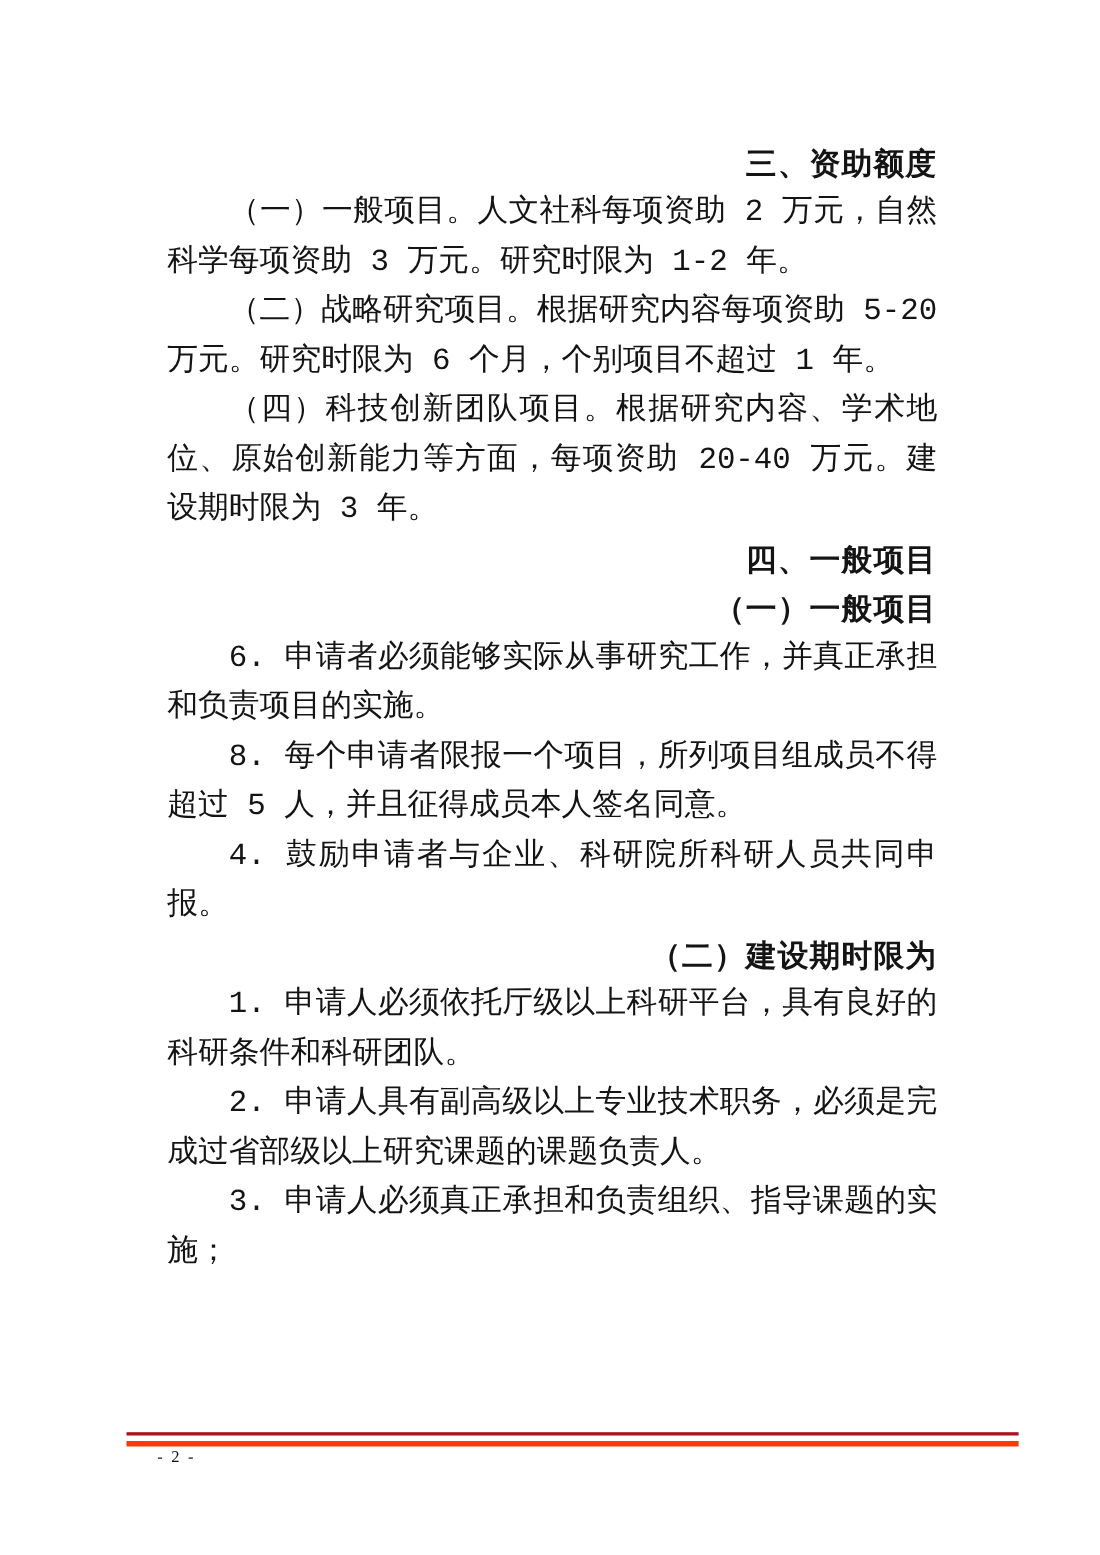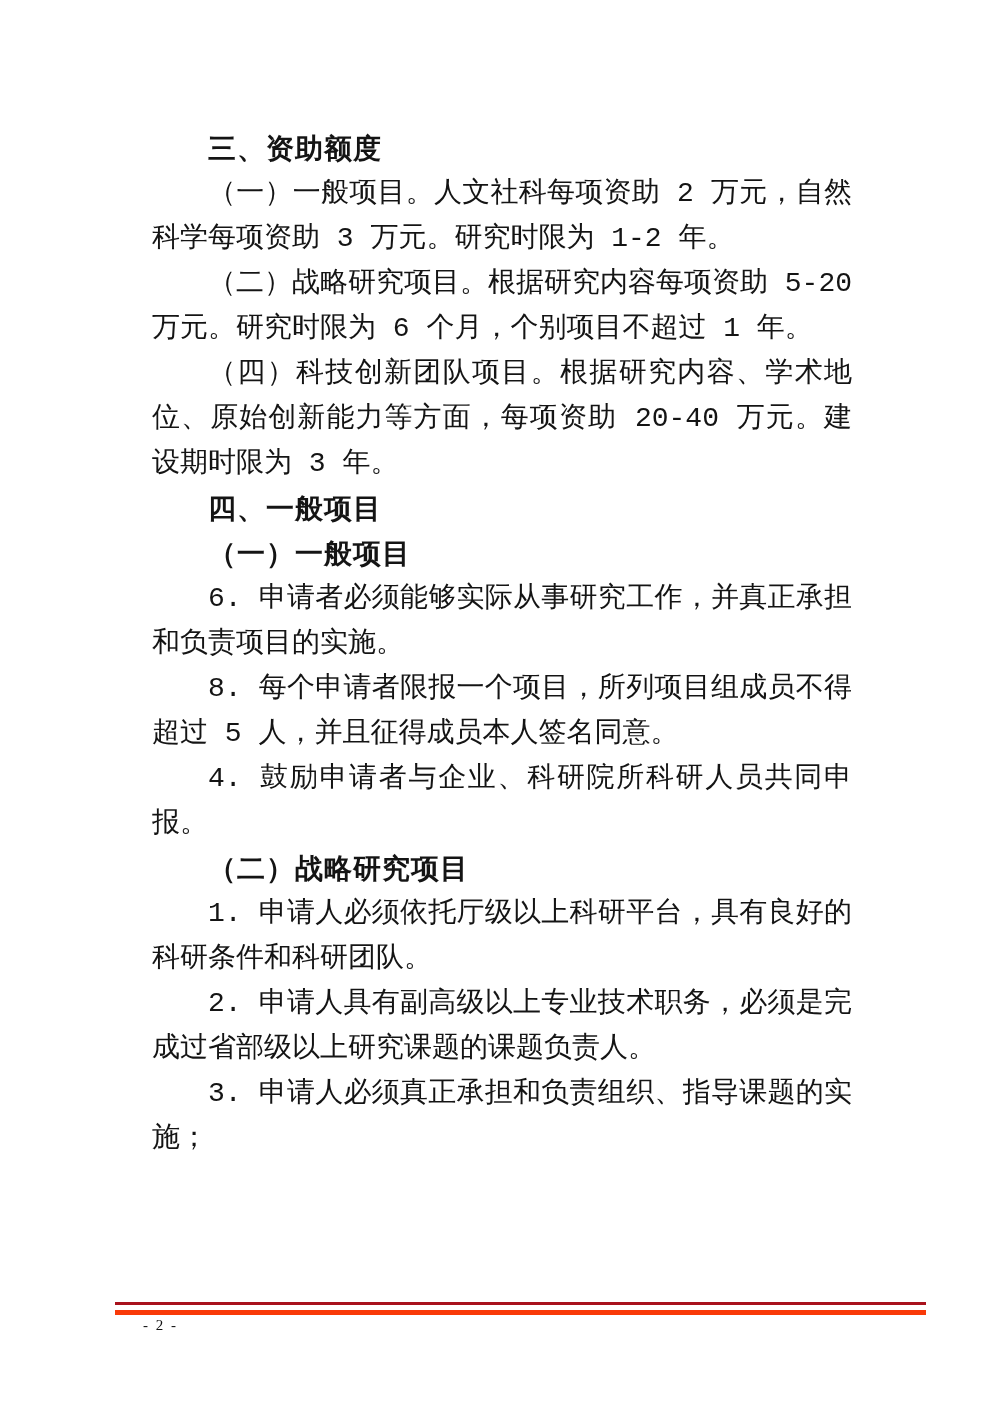--- a/index.html
+++ b/index.html
@@ -29,21 +29,21 @@
     text-justify: inter-ideograph;
     text-indent: 2em;
     margin: 0;
     padding: 0;
     word-break: break-all;
     font-family: Liberation Mono, monospace;
   }
   .heading-1, .heading-2 {
     font-family: Liberation Sans, sans-serif;
     font-weight: bold;
-    text-align: left;
+    text-align: right;
     letter-spacing: 1px;
   }
   .footer-rules {
     position: absolute;
     left: 115px;
     top: 1302px;
     width: 811px;
   }
   .rule-top {
     height: 3px;
@@ -73,21 +73,21 @@
   <div class="doc-body">
     <div class="block heading-1">三、资助额度</div>
     <div class="block">（一）一般项目。人文社科每项资助 2 万元，自然科学每项资助 3 万元。研究时限为 1-2 年。</div>
     <div class="block">（二）战略研究项目。根据研究内容每项资助 5-20 万元。研究时限为 6 个月，个别项目不超过 1 年。</div>
     <div class="block">（四）科技创新团队项目。根据研究内容、学术地位、原始创新能力等方面，每项资助 20-40 万元。建设期时限为 3 年。</div>
     <div class="block heading-1">四、一般项目</div>
     <div class="block heading-2">（一）一般项目</div>
     <div class="block">6. 申请者必须能够实际从事研究工作，并真正承担和负责项目的实施。</div>
     <div class="block">8. 每个申请者限报一个项目，所列项目组成员不得超过 5 人，并且征得成员本人签名同意。</div>
     <div class="block">4. 鼓励申请者与企业、科研院所科研人员共同申报。</div>
-    <div class="block heading-2">（二）战略研究项目</div>
+    <div class="block heading-2">（二）建设期时限为</div>
     <div class="block">1. 申请人必须依托厅级以上科研平台，具有良好的科研条件和科研团队。</div>
     <div class="block">2. 申请人具有副高级以上专业技术职务，必须是完成过省部级以上研究课题的课题负责人。</div>
     <div class="block">3. 申请人必须真正承担和负责组织、指导课题的实施；</div>
   </div>
 
   <div class="footer-rules">
     <div class="rule-top" style="background-color: rgb(168, 18, 28);"></div>
     <div class="rule-bottom" style="background-color: rgb(249, 58, 8);"></div>
   </div>
 

